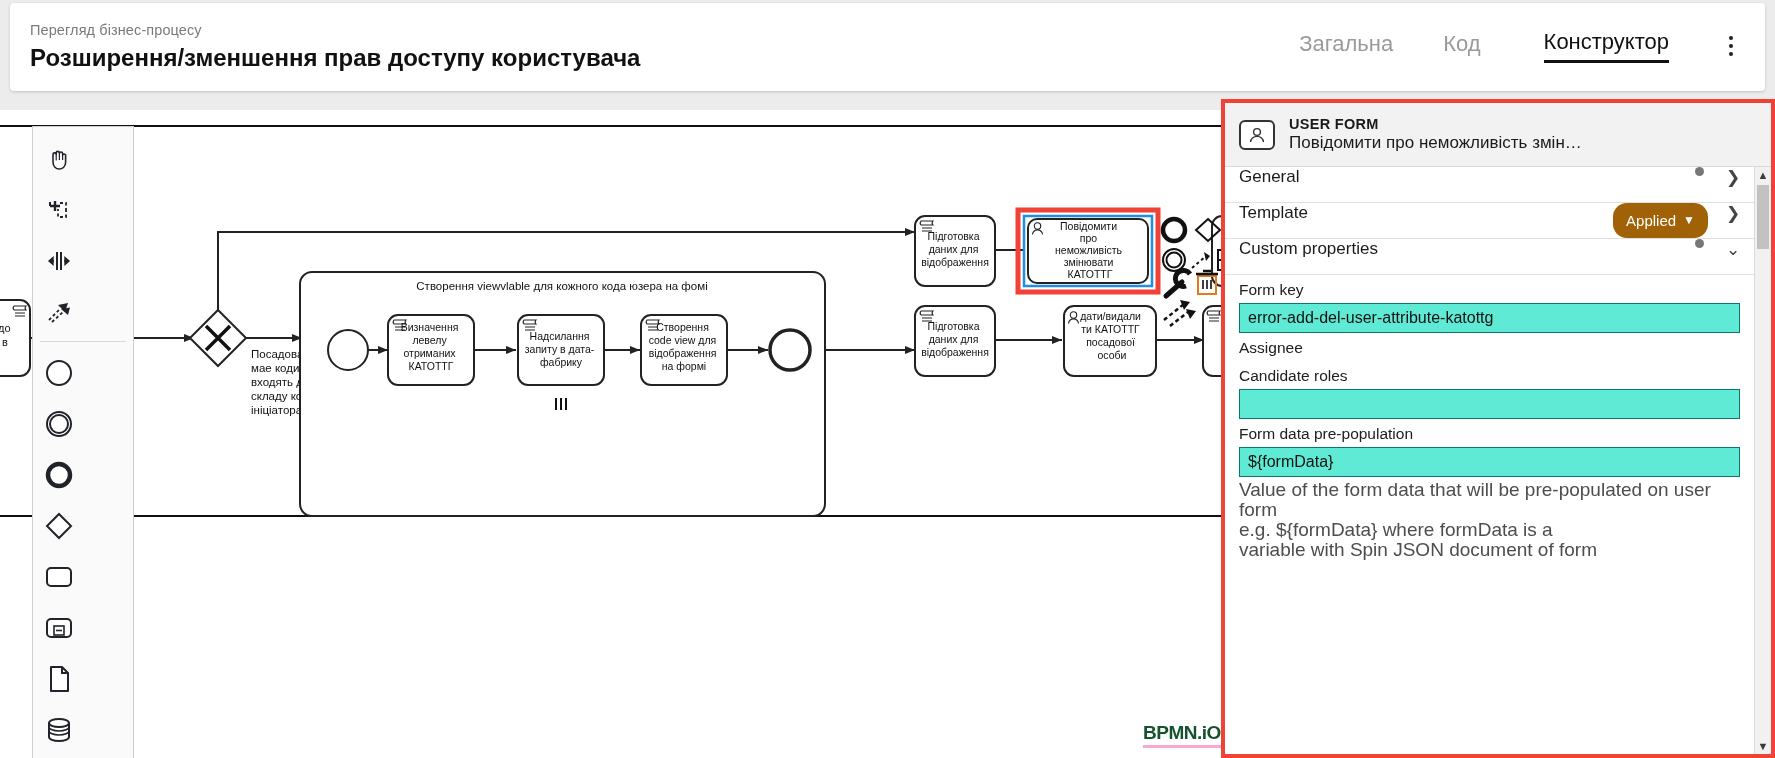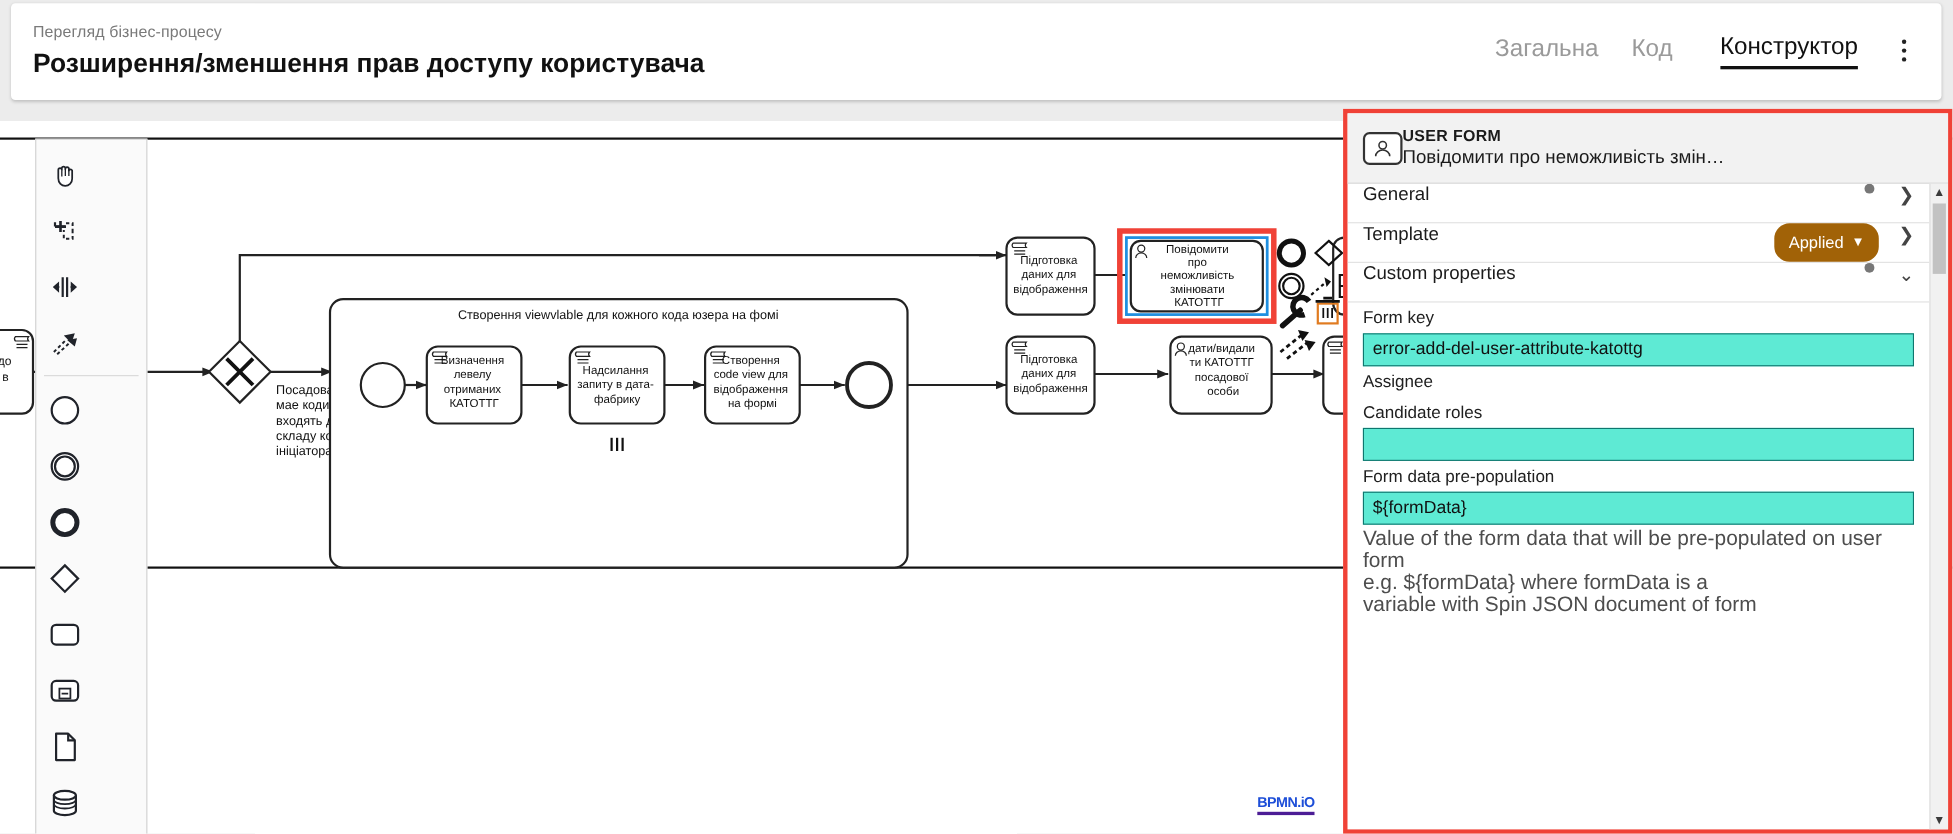--- a/index.html
+++ b/index.html
@@ -23,21 +23,21 @@
   }
   .header-titles { margin-left: 20px; }
   .breadcrumb {
     font-size: 14.5px; color: #7a7a7a; line-height: 20px; letter-spacing: .1px;
   }
   .page-title {
     font-size: 24px; font-weight: bold; color: #111; line-height: 32px;
     margin-top: 2px;
   }
   .header-tabs {
-    margin-left: auto; display: flex; align-items: center; gap: 30px;
+    margin-left: auto; display: flex; align-items: center; gap: 50px;
     margin-right: 22px; padding-bottom: 2px;
   }
   .tab {
     font-size: 22px; color: #9a9a9a; cursor: pointer;
     padding-bottom: 5px; position: relative; white-space: nowrap;
   }
   .tab.active { color: #111; border-bottom: 3px solid #111; margin-left: 13px; }
   .kebab {
     display: flex; flex-direction: column; gap: 4px; align-items: center;
     cursor: pointer; padding: 6px 10px;
@@ -86,21 +86,21 @@
   .props-header {
     background: #f2f2f2; display: flex; align-items: center;
     padding: 12px 12px 12px 14px; min-height: 64px;
     border-bottom: 1px solid #d8d8d8;
   }
   .props-icon {
     width: 36px; height: 30px; border: 2px solid #333; border-radius: 6px;
     display: flex; align-items: center; justify-content: center;
     flex: 0 0 auto; background: #fff;
   }
-  .props-head-txt { min-width: 0; }
+  .props-head-txt { margin-left: 14px; min-width: 0; }
   .props-kind { font-size: 14.5px; font-weight: bold; color: #1a1a1a; letter-spacing: .3px; }
   .props-name {
     font-size: 17px; color: #1a1a1a; margin-top: 1px;
     white-space: nowrap; overflow: hidden; text-overflow: ellipsis;
     max-width: 420px;
   }
   .props-body {
     flex: 1; display: flex; min-height: 0;
   }
   .props-scroll {
@@ -145,22 +145,22 @@
   .sb-arrow.bottom { position: absolute; bottom: 0; left: 0; right: 0; }
   .sb-thumb {
     position: absolute; left: 2px; right: 2px; top: 18px; height: 64px;
     background: #c2c2c2;
   }
 
   
   .bpmnio {
     position: absolute; left: 1143px; top: 612px;
     font-family: "Liberation Sans", sans-serif;
-    font-weight: bold; font-size: 13px; color: #1d4ed8;
-    letter-spacing: -.5px; border-bottom: 3px solid #4c1d95;
+    font-weight: bold; font-size: 19px; color: #14532d;
+    letter-spacing: -.5px; border-bottom: 3px solid #f9a8d4;
     padding-bottom: 1px; cursor: pointer; z-index: 10;
   }
 
   
   .ctx-pad { position: absolute; z-index: 40; }
 
   text { font-family: "Liberation Sans", sans-serif; }
 </style>
 </head>
 <body>

